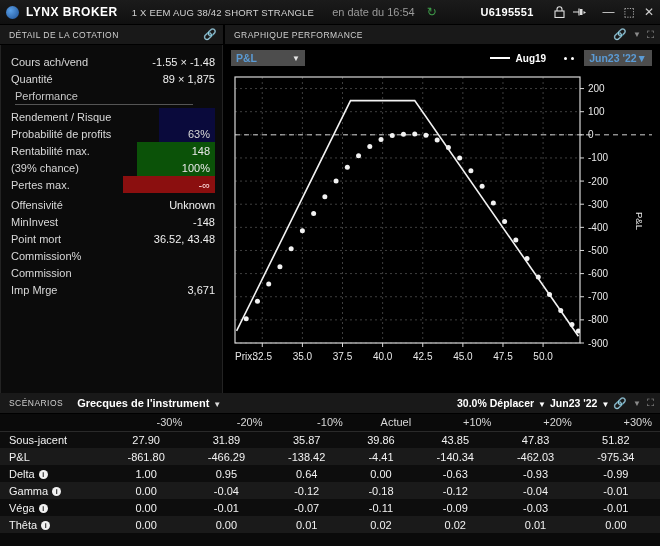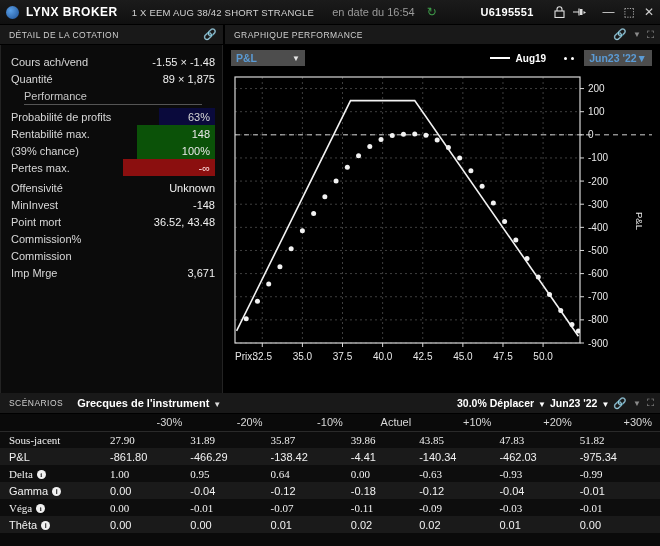--- a/index.html
+++ b/index.html
@@ -77,21 +77,21 @@
   }
   .qrow {
     display: flex; align-items: center;
     height: 17px; font-size: 11px; color: #d8d8d8;
   }
   .qlabel { white-space: nowrap; }
   .qval { margin-left: auto; white-space: nowrap; color: #f0f0f0; }
   .section-lbl {
     font-size: 11px; color: #c6c6c6;
     border-bottom: 1px solid #555;
-    padding-bottom: 2px; margin: 3px 0 3px 13px; width: 178px;
+    padding-bottom: 2px; margin: 3px 0 3px 4px; width: 178px;
   }
   
   .hl {
     display: flex; align-items: center; justify-content: flex-end;
     width: 56px; padding-right: 5px; height: 17px;
     margin-left: auto; font-size: 11px;
   }
   .hl-navy { background: #0a0a3c; }
   .hl-green { background: #0b5208; width: 78px; }
   .hl-red { background: #8b0f0f; width: 92px; }
@@ -151,28 +151,28 @@
   }
   .scen-opt .dn { font-size: 8px; margin-left: 4px; }
 
   table.grid { width: 660px; border-collapse: collapse; font-size: 11px; }
   table.grid th {
     font-weight: normal; color: #d8d8d8;
     text-align: right; padding: 2px 8px 2px 0; height: 17px;
     background: #0a0a0a; border-bottom: 1px solid #2a2a2a;
   }
   table.grid td {
-    text-align: left; padding: 1px 8px 1px 0; height: 17px;
+    text-align: center; padding: 1px 8px 1px 0; height: 17px;
     color: #f2f2f2; white-space: nowrap;
   }
   table.grid td.lbl {
     text-align: left; padding-left: 9px; color: #f2f2f2;
   }
   tr.alt td { background: #1a1a1a; }
-  tr.norm td { background: #0d0d0d; font-family: Liberation Serif, serif; }
+  tr.norm td { background: #0d0d0d; }
   .info-ico {
     display: inline-flex; align-items: center; justify-content: center;
     width: 9px; height: 9px; border-radius: 50%;
     background: #f0f0f0; color: #111;
     font-size: 7px; font-weight: bold; font-style: normal;
     margin-left: 4px; vertical-align: 1px;
   }
 </style>
 </head>
 <body>
@@ -216,20 +216,24 @@
         <span class="qlabel">Cours ach/vend</span>
         <span class="qval">-1.55 × -1.48</span>
       </div>
       <div class="qrow">
         <span class="qlabel">Quantité</span>
         <span class="qval">89 × 1,875</span>
       </div>
 
       <div class="section-lbl">Performance</div>
 
+      <div class="qrow">
+        <span class="qlabel">Rendement / Risque</span>
+        <span class="hl hl-navy"></span>
+      </div>
       <div class="qrow">
         <span class="qlabel">Probabilité de profits</span>
         <span class="hl hl-navy">63%</span>
       </div>
       <div class="qrow">
         <span class="qlabel">Rentabilité max.</span>
         <span class="hl hl-green r-green">148</span>
       </div>
       <div class="qrow">
         <span class="qlabel">(39% chance)</span>

